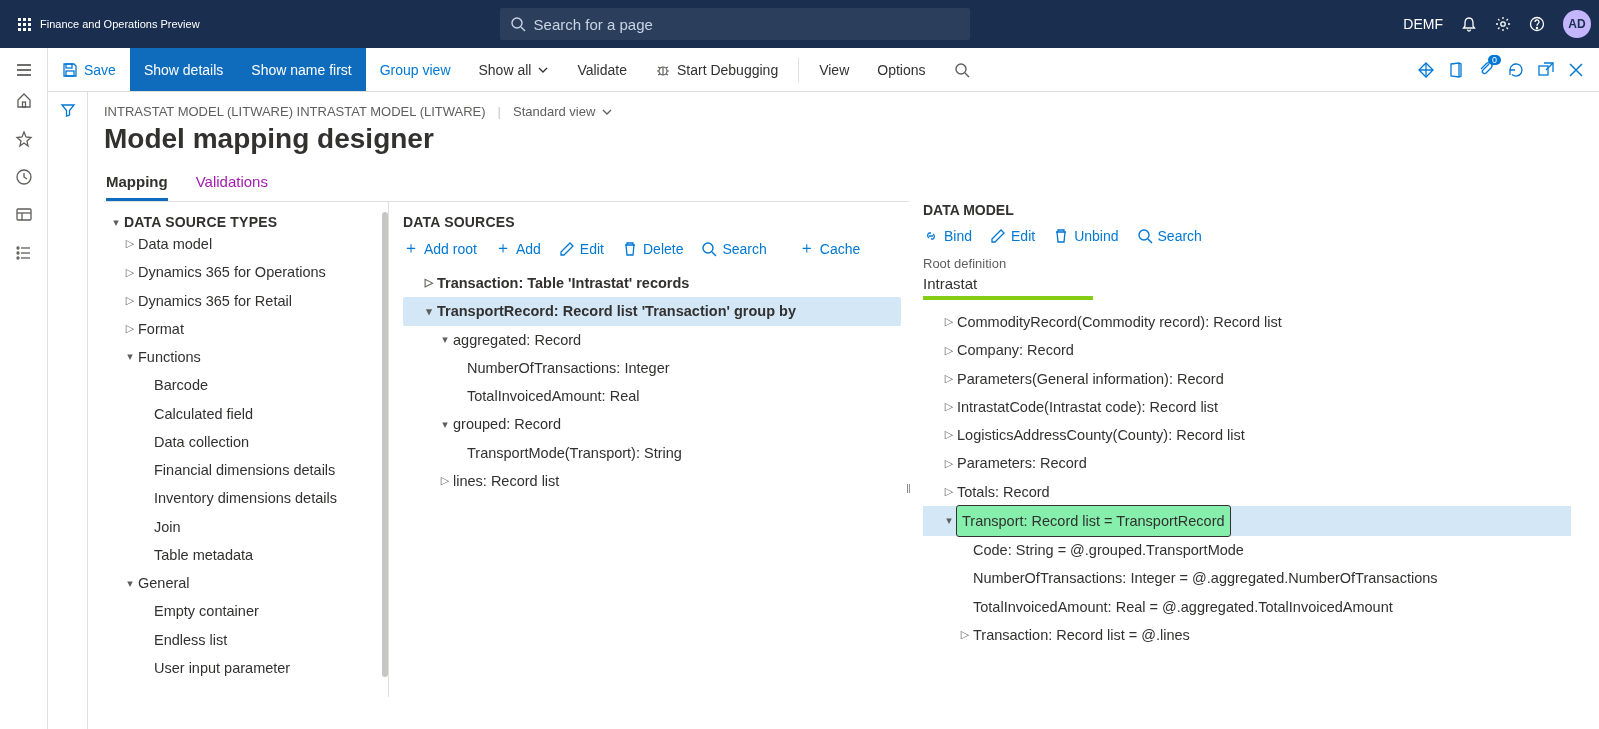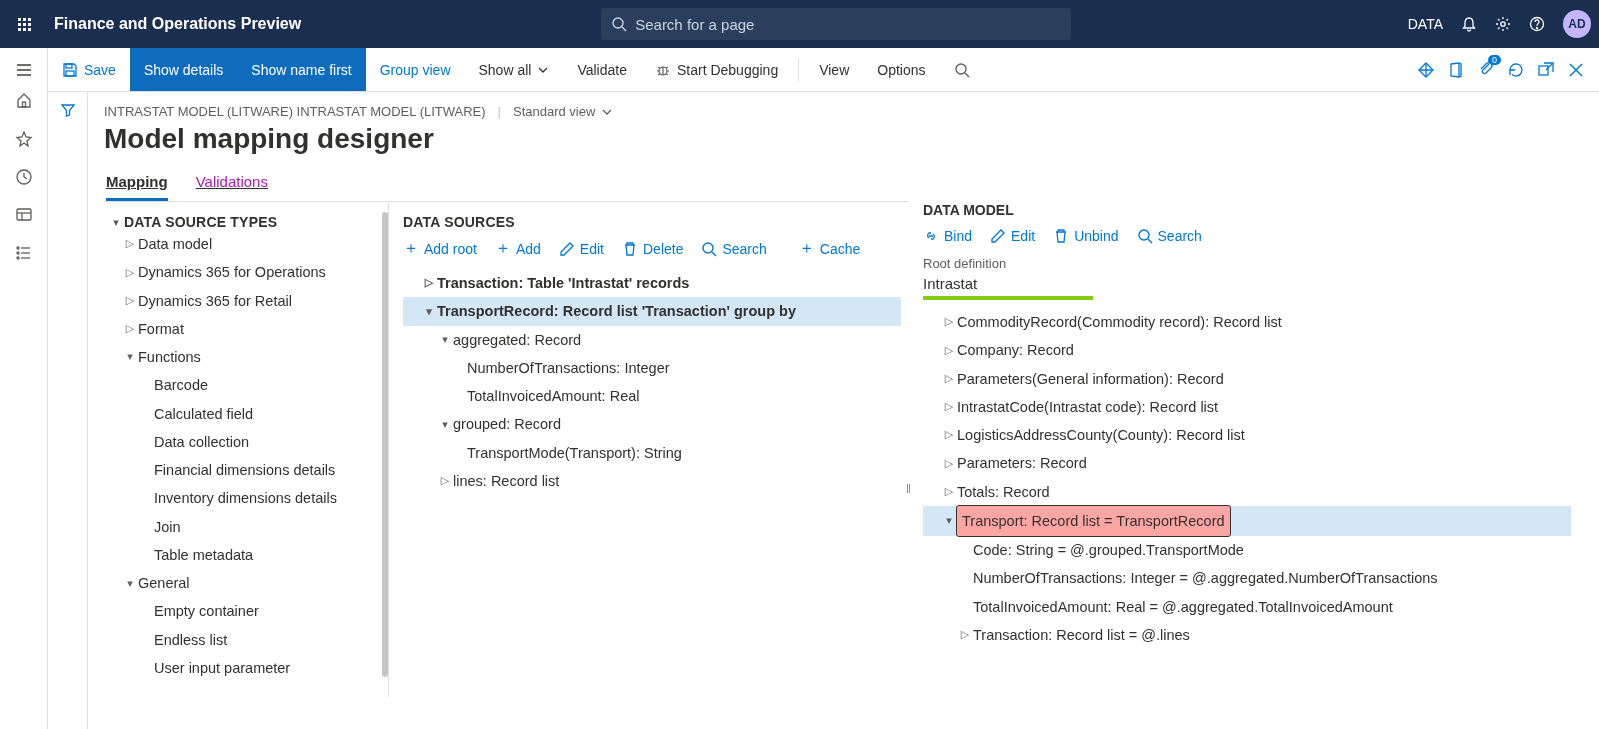--- a/index.html
+++ b/index.html
@@ -3,21 +3,21 @@
 <meta charset="utf-8">
 <style>
 * { box-sizing: border-box; margin: 0; padding: 0; font-family: "Segoe UI", -apple-system, sans-serif; }
 body { width: 1599px; height: 729px; overflow: hidden; font-size: 14px; color: #323130; background: #fff; }
 
 
 .topbar { height: 48px; background: #1a2e4f; display: flex; align-items: center; color: #fff; padding: 0 8px; }
 .waffle { width: 32px; display: flex; align-items: center; justify-content: center; }
 .waffle-icon { display: grid; grid-template-columns: repeat(3,3px); grid-template-rows: repeat(3,3px); gap: 2px; }
 .waffle-icon span { background: #fff; width: 3px; height: 3px; }
-.app-title { font-size: 16px; font-weight: 700; margin-left: 14px; }
+.app-title { font-size: 11px; font-weight: 400; }
 .search-global { margin-left: 300px; width: 470px; height: 32px; background: #2b3f5c; border-radius: 2px; display: flex; align-items: center; padding: 0 10px; color: #c9d4e3; font-size: 15px; }
 .search-global svg { margin-right: 8px; }
 .topbar-right { margin-left: auto; display: flex; align-items: center; gap: 18px; }
 .topbar-right .txt { font-size: 14px; }
 .avatar { width: 28px; height: 28px; border-radius: 50%; background: #c4b5fd; color: #1a2e4f; display: flex; align-items: center; justify-content: center; font-size: 12px; font-weight: 600; }
 
 
 .cmdbar { height: 44px; border-bottom: 1px solid #e1dfdd; display: flex; align-items: center; }
 .cmdbar-items { display: flex; align-items: center; height: 100%; }
 .cmd { padding: 0 14px; height: 100%; display: flex; align-items: center; gap: 6px; cursor: pointer; font-size: 14px; }
@@ -67,21 +67,21 @@
 .model-hdr { font-size: 14px; font-weight: 700; margin-bottom: 10px; }
 .rootdef-lbl { font-size: 13px; color: #605e5c; margin-top: 12px; }
 .rootdef-val { font-size: 15px; padding: 4px 0; border-bottom: 4px solid #84cc16; display: inline-block; min-width: 170px; margin-bottom: 8px; }
 
 .splitter { position: absolute; left: -3px; top: 280px; color: #8a8886; font-size: 12px; letter-spacing: -2px; }
 
 svg { flex-shrink: 0; }
 .icon-sm { width: 16px; height: 16px; }
 .bold { font-weight: 600; }
 .sel-highlight { background: #d4e7f7; }
-.sel-outline .label { outline: 1px solid #323130; background: #fca5a5; padding: 1px 5px; border-radius: 2px; }
+.sel-outline .label { outline: 1px solid #323130; background: #86efac; padding: 1px 5px; border-radius: 2px; }
 </style>
 </head>
 <body>
 
 <div class="topbar">
   <div class="waffle">
     <div class="waffle-icon">
         <span></span>
         <span></span>
         <span></span>
@@ -95,21 +95,21 @@
   </div>
   <div class="app-title">Finance and Operations Preview</div>
   <div class="search-global">
     <svg class="icon-sm" viewBox="0 0 16 16" fill="none" stroke="currentColor" stroke-width="1.4">
         <circle cx="7" cy="7" r="5"></circle>
         <line x1="11" y1="11" x2="15" y2="15"></line>
       </svg>
     <span>Search for a page</span>
   </div>
   <div class="topbar-right">
-    <span class="txt">DATA</span>
+    <span class="txt">DEMF</span>
     <svg class="icon-sm" viewBox="0 0 16 16" fill="none" stroke="#fff" stroke-width="1.3">
         <path d="M8 2 C5 2 4 4 4 7 L4 10 L2.5 12 L13.5 12 L12 10 L12 7 C12 4 11 2 8 2 Z"></path>
         <path d="M6.5 13.5 a1.5 1.5 0 0 0 3 0"></path>
       </svg>
     <svg class="icon-sm" viewBox="0 0 16 16" fill="none" stroke="#fff" stroke-width="1.3">
         <circle cx="8" cy="8" r="2.2"></circle>
         <path d="M8 1v2M8 13v2M1 8h2M13 8h2M3 3l1.5 1.5M11.5 11.5L13 13M3 13l1.5-1.5M11.5 4.5L13 3"></path>
       </svg>
     <svg class="icon-sm" viewBox="0 0 16 16" fill="none" stroke="#fff" stroke-width="1.3">
         <circle cx="8" cy="8" r="6.5"></circle>
@@ -242,21 +242,21 @@
       <span style="display:flex;align-items:center;gap:6px;">
         <span>Standard view</span>
         <svg width="12" height="12" viewBox="0 0 12 12" fill="none" stroke="#605e5c" stroke-width="1.3">
             <path d="M2 4 L6 8 L10 4"></path>
           </svg>
       </span>
     </div>
     <div class="page-title">Model mapping designer</div>
 
     <div style="display:flex;">
-      <div style="flex:0 0 805px;text-decoration:underline;">
+      <div style="flex:0 0 805px;">
         <div class="tabs">
           <div class="tab selected">Mapping</div>
           <div class="tab">Validations</div>
         </div>
       </div>
     </div>
 
     <div class="columns">
 
       <div class="col-dstypes">

